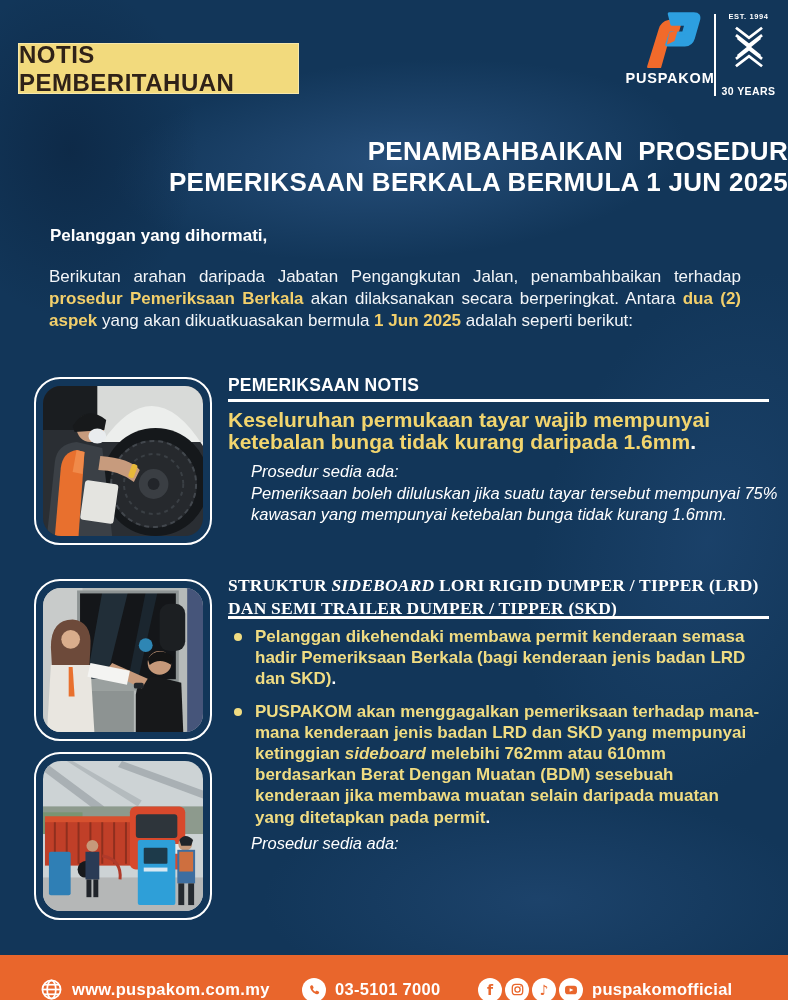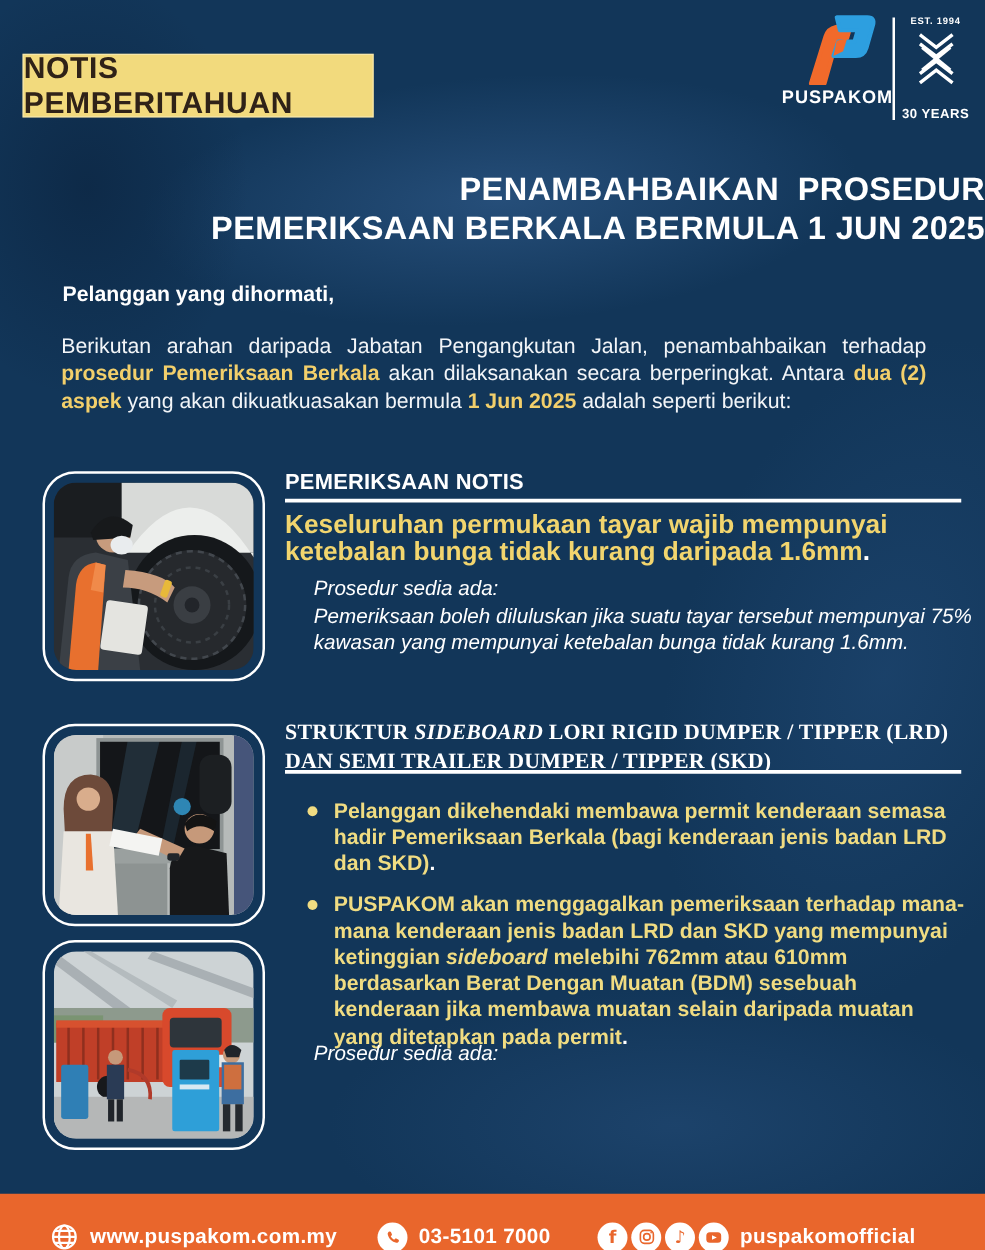--- a/index.html
+++ b/index.html
@@ -59,21 +59,21 @@
   
   .s-head{position:absolute;left:228px;color:#fff;font-weight:800;font-size:17.5px;line-height:22.5px;letter-spacing:.2px;}
   .rule{position:absolute;left:228px;width:541px;height:2.5px;background:#fff;}
   .lead{position:absolute;left:228px;width:528px;color:#F2D56E;font-weight:800;font-size:21px;line-height:21.5px;}
   .tail-white{color:#fff;}
   .italic-block{position:absolute;left:228px;width:536px;color:#fff;font-style:italic;
     font-size:16.5px;line-height:21.5px;font-weight:400;margin-left:23px;}
   .s-head .it{font-style:italic;}
 
   
-  .bullets{position:absolute;left:232px;top:626px;width:530px;margin:12px;padding:0;list-style:none;}
+  .bullets{position:absolute;left:232px;top:626px;width:530px;margin:0;padding:0;list-style:none;}
   .bullets li{position:relative;padding-left:23px;margin-bottom:11px;
     color:#F0DC82;font-weight:800;font-size:17px;line-height:21.2px;}
   .bullets li::before{content:"";position:absolute;left:2px;top:7px;width:8px;height:8px;border-radius:50%;background:#F0DC82;}
   .bullets .it{font-style:italic;}
 
   
   .footer{left:0;top:955px;width:788px;height:45px;background:#E9662C;}
   .f-group{position:absolute;top:12px;height:45px;display:flex;align-items:center;gap:9px;}
   .f-text{color:#fff;font-weight:800;font-size:16.5px;letter-spacing:.3px;}
   .g1{left:40px;} .g2{left:302px;} .g3{left:478px;}

